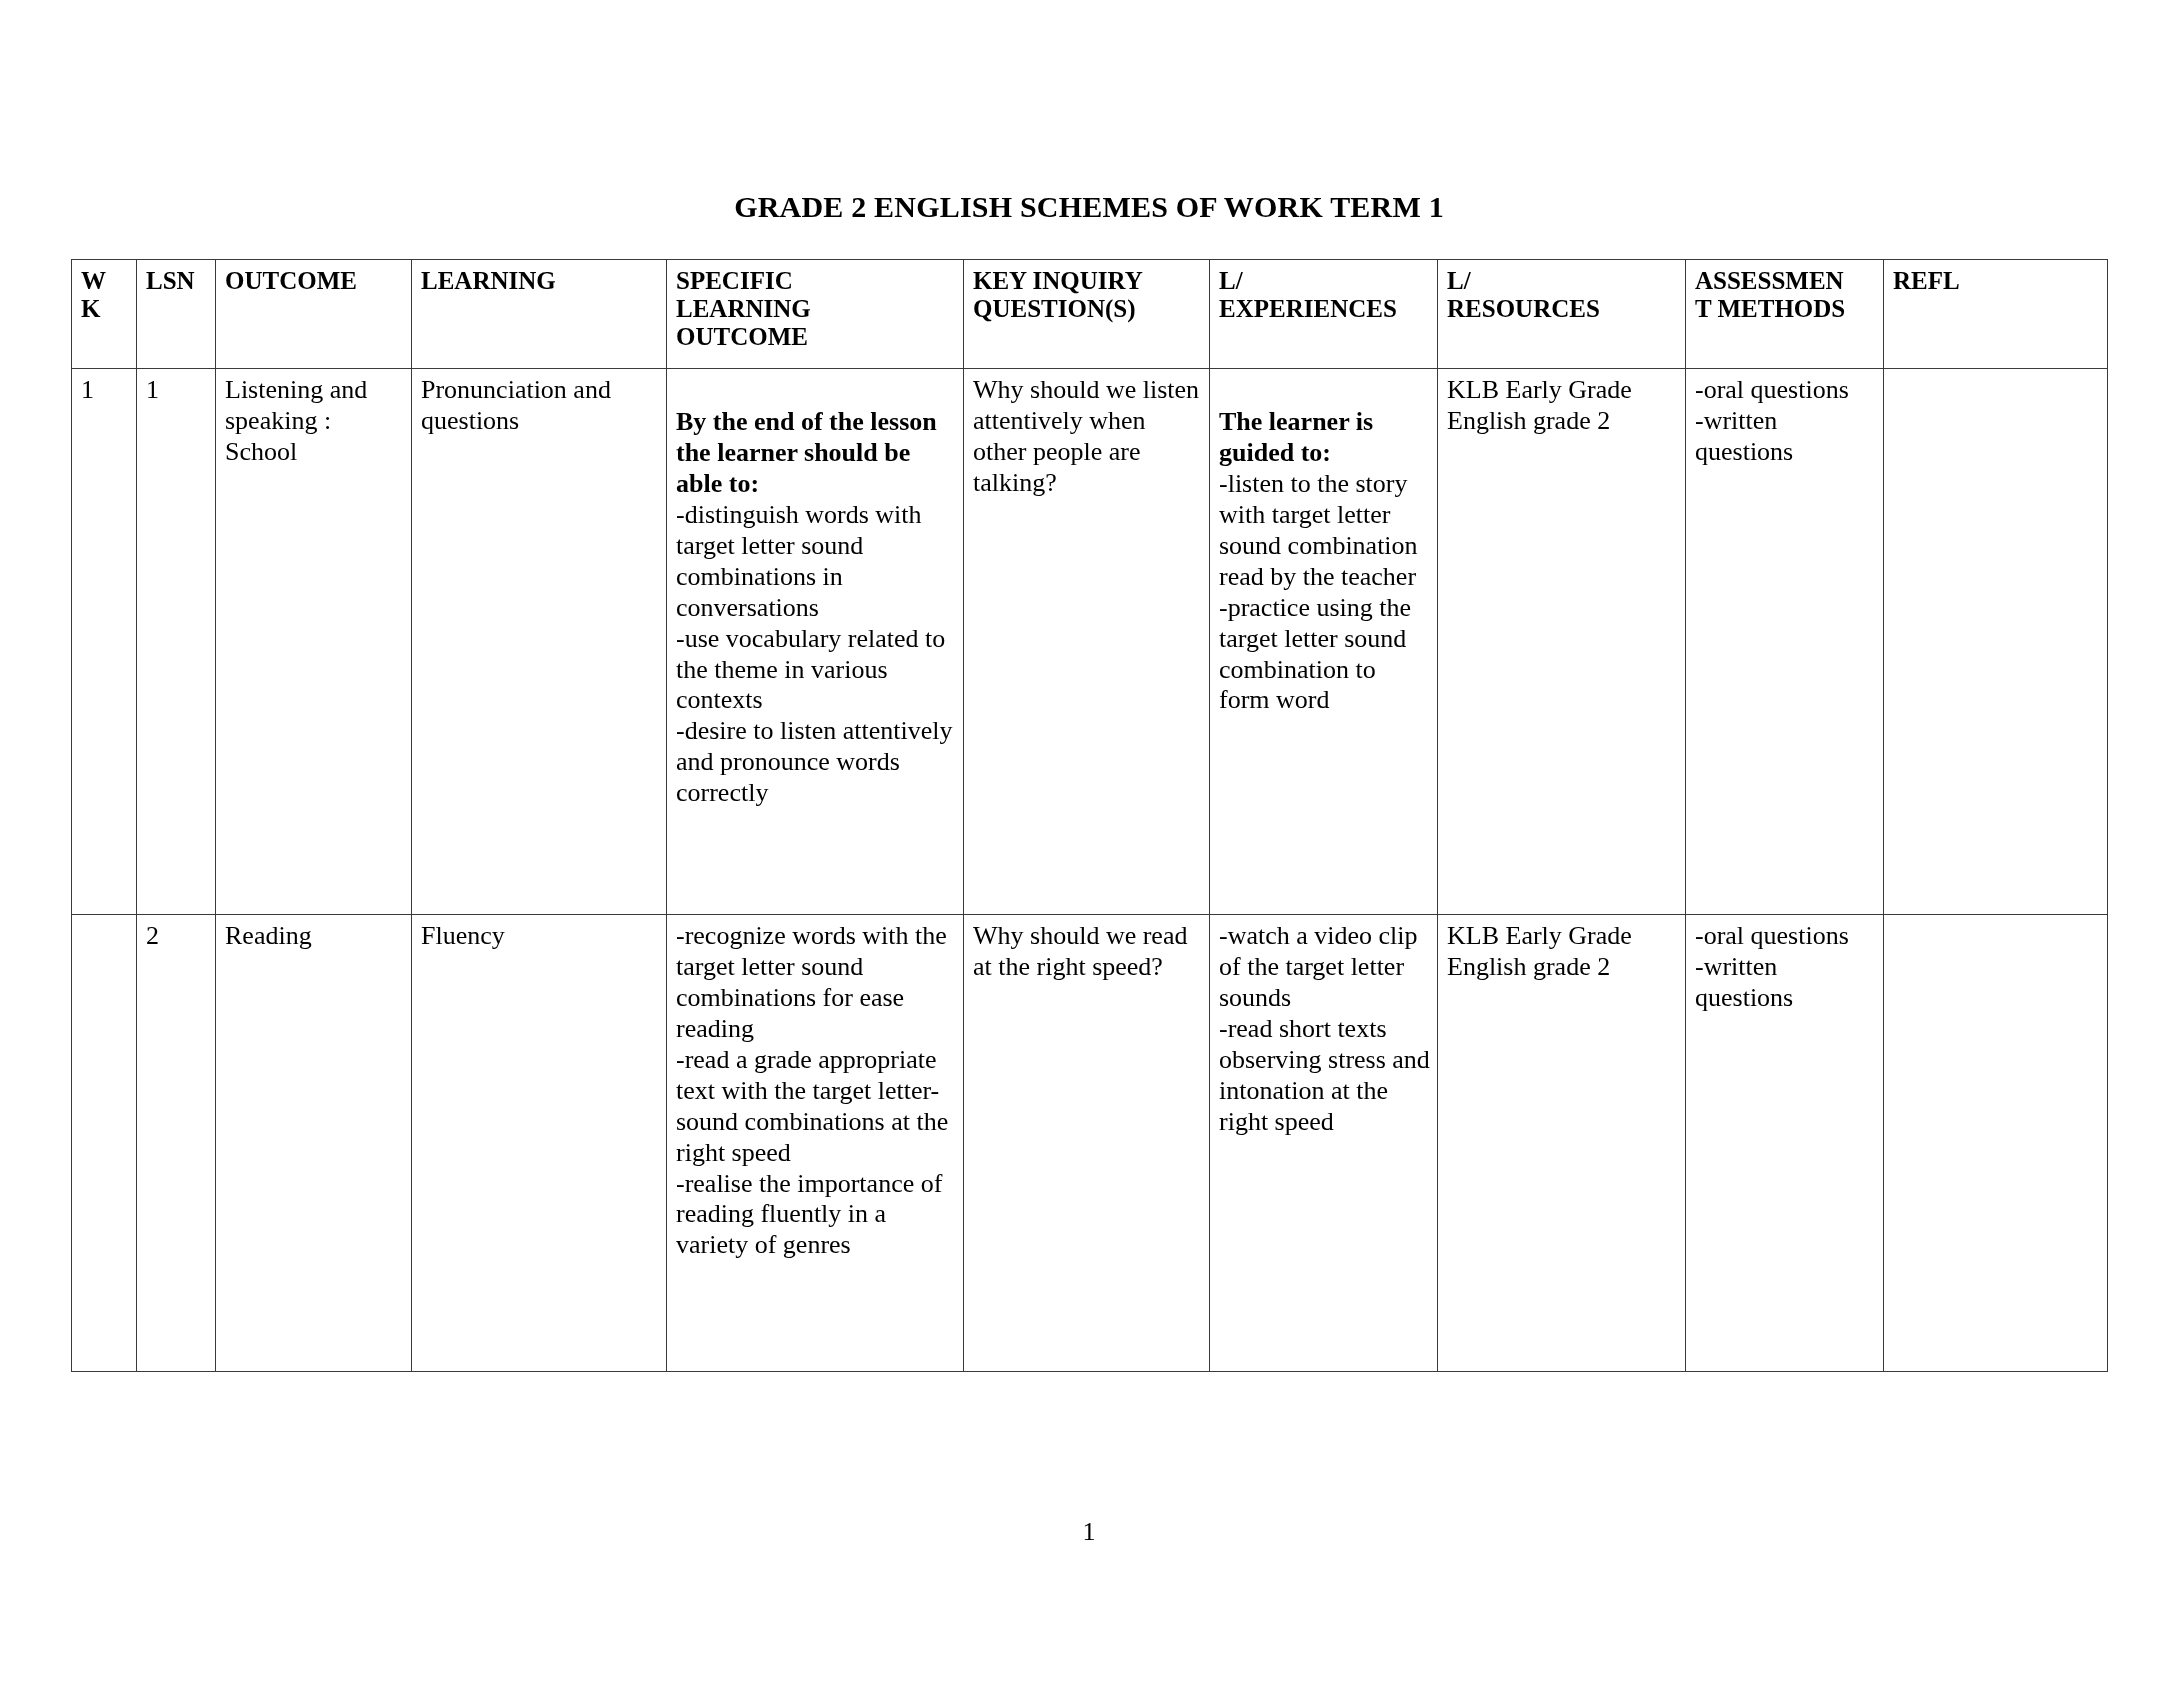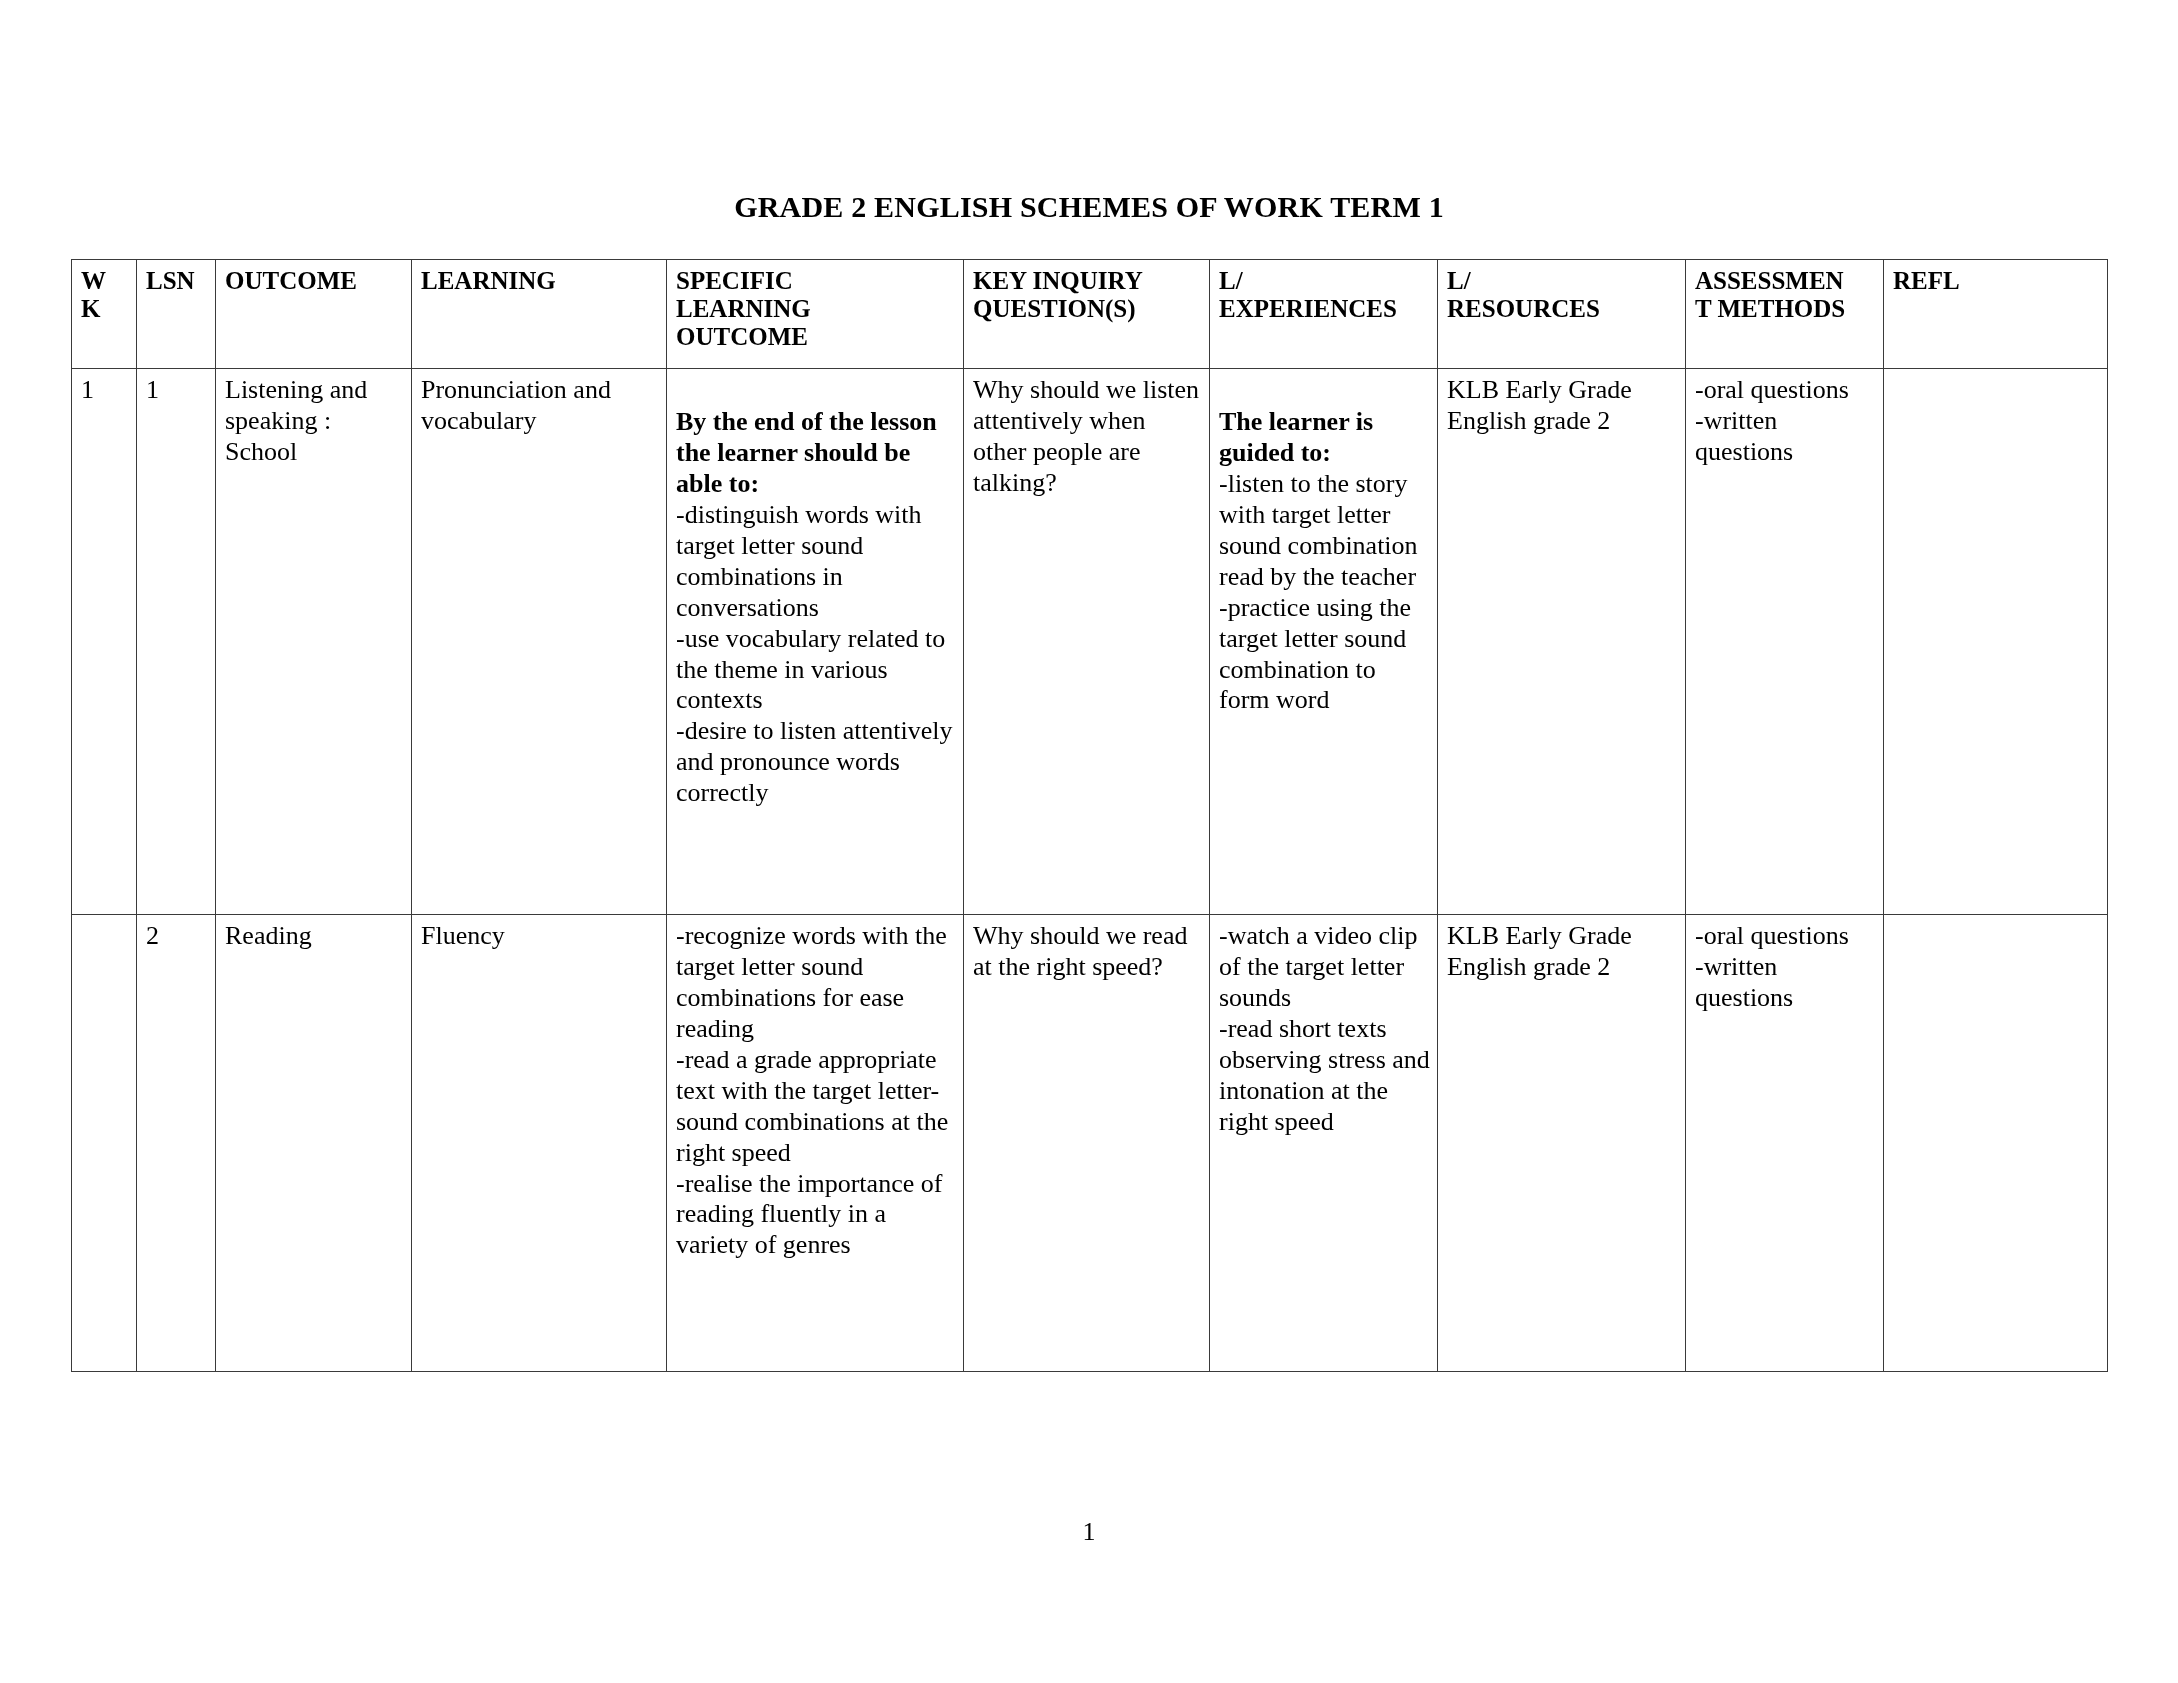--- a/index.html
+++ b/index.html
@@ -167,21 +167,21 @@
         <td>
             <span class="cell-text">1</span>
           </td>
         <td>
             <span class="cell-text">1</span>
           </td>
         <td>
             <span class="cell-text">Listening and speaking : School</span>
           </td>
         <td>
-            <span class="cell-text">Pronunciation and vocabulary</span>
+            <span class="cell-text">Pronunciation and questions</span>
           </td>
         <td>
           <span class="lead-bold">By the end of the lesson the learner should be able to:</span>
           <span class="cell-text">-distinguish words with target letter sound combinations in conversations
 -use vocabulary related to the theme in various contexts
 -desire to listen attentively and pronounce words correctly</span>
         </td>
         <td>
             <span class="cell-text"> Why should we listen attentively when other people are talking?</span>
           </td>

